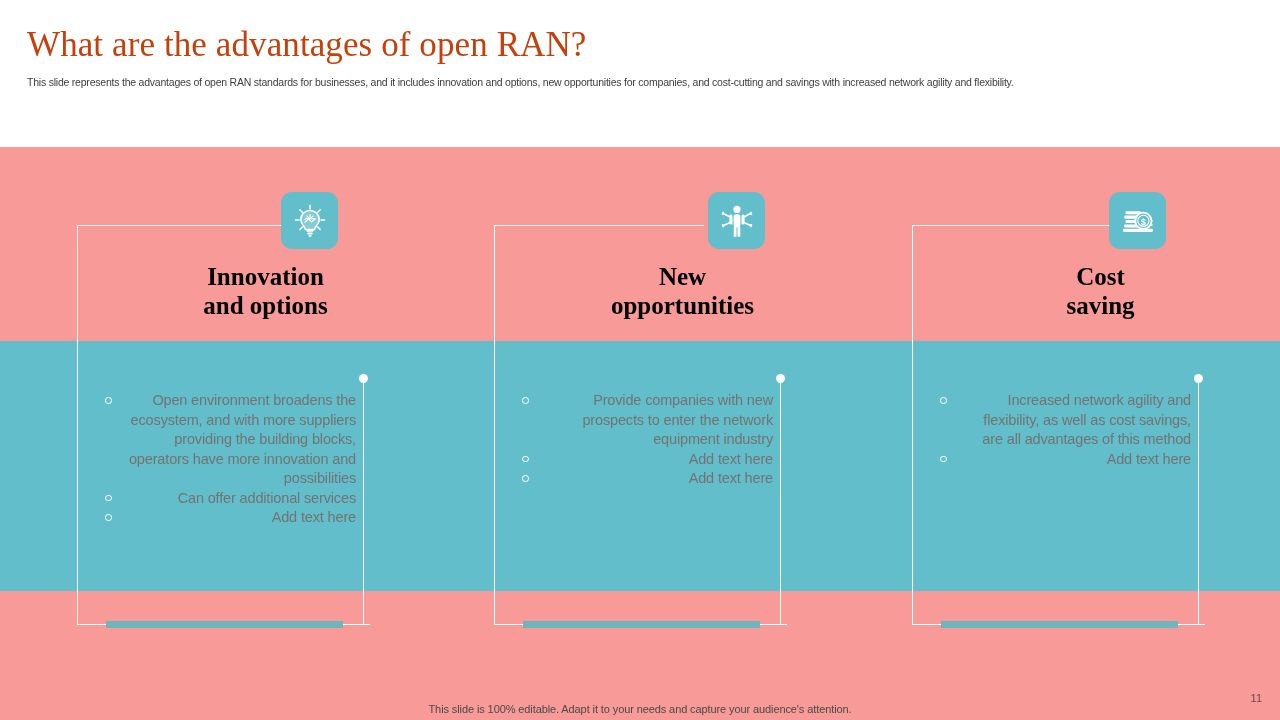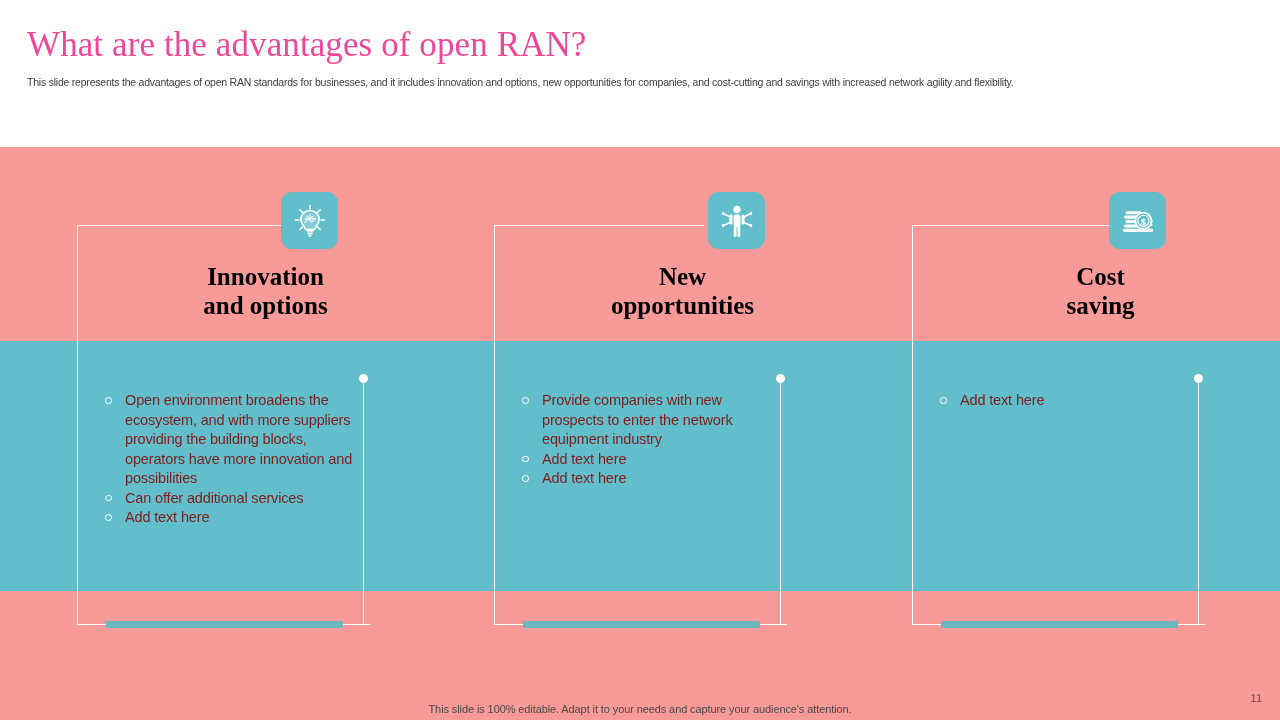--- a/index.html
+++ b/index.html
@@ -28,21 +28,21 @@
     height: 147px;
     background: #ffffff;
   }
   .slide-title {
     position: absolute;
     left: 27px;
     top: 24px;
     font-family: "Liberation Serif", serif;
     font-size: 35px;
     line-height: 42px;
-    color: #ec4899;
+    color: #c2410c;
     font-weight: 400;
     letter-spacing: 0.1px;
     white-space: nowrap;
   }
   .slide-subtitle {
     position: absolute;
     left: 27px;
     top: 75px;
     width: 1215px;
     font-family: "Liberation Sans", sans-serif;
@@ -169,22 +169,23 @@
     padding: 0;
     list-style: none;
   }
   .bullets li {
     position: relative;
     padding-left: 24px;
     margin-bottom: 0px;
     font-family: "Liberation Sans", sans-serif;
     font-size: 14.5px;
     line-height: 19.5px;
-    color: #7f1d1d;
+    color: #737373;
     letter-spacing: -0.15px;
+    text-align: right;
   }
   .bullets li .marker {
     position: absolute;
     left: 4px;
     top: 6px;
     width: 6.5px;
     height: 6.5px;
     border: 1.2px solid #ffffff;
     border-radius: 50%;
     box-sizing: border-box;
@@ -339,20 +340,21 @@
         <text x="24.4" y="22.6" text-anchor="middle" font-family="Liberation Sans, sans-serif" font-size="9.5" font-weight="bold" fill="#ffffff">$</text>
       </svg>
     </div>
 
     <div class="col-heading">
       <span>Cost</span><br>
       <span>saving</span>
     </div>
 
     <ul class="bullets">
+      <li><span class="marker"></span><span>Increased network agility and flexibility, as well as cost savings, are all advantages of this method</span></li>
       <li><span class="marker"></span><span>Add text here</span></li>
     </ul>
   </div>
 
   <div class="footer-note">This slide is 100% editable. Adapt it to your needs and capture your audience's attention.</div>
   <div class="page-number">11</div>
 
 </div>
 
 </body></html>

